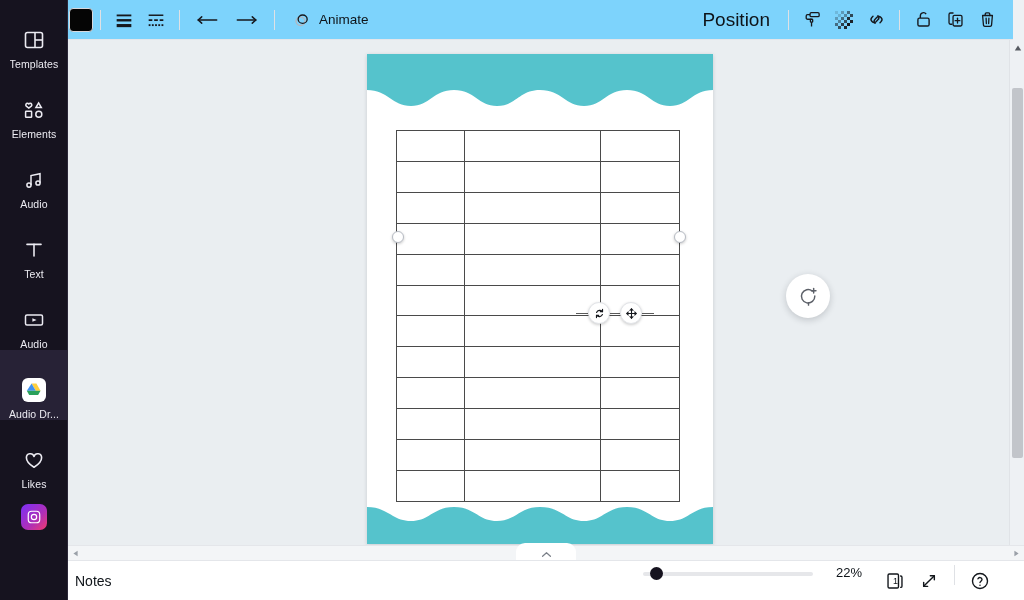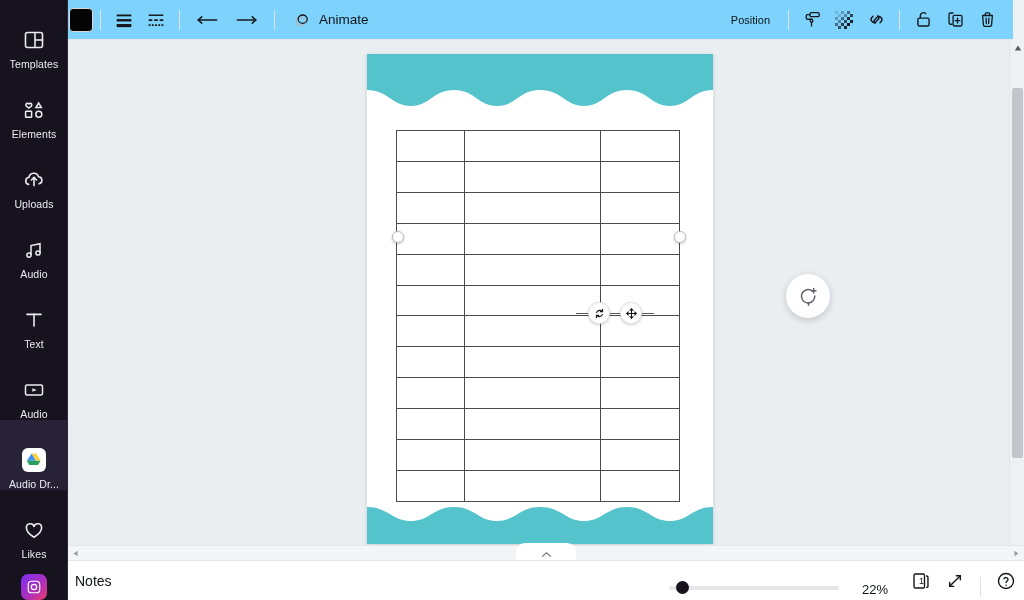--- a/index.html
+++ b/index.html
@@ -97,21 +97,21 @@
   .animate-btn {
     display: flex; align-items: center; gap: 7px;
     height: 32px; padding: 0 10px;
     border-radius: 5px; cursor: pointer;
   }
   .animate-btn span { font-size: 13.5px; color: #0e1318; }
   .pos-btn {
     height: 32px; padding: 0 11px;
     display: flex; align-items: center;
     border-radius: 5px; cursor: pointer;
-    font-size: 11px; color: #0e1318;
+    font-size: 19px; color: #0e1318;
   }
 
   
   #canvas-area {
     position: absolute; left: 68px; top: 40px;
     width: 956px; height: 520px;
     background: #eaeef1;
     overflow: hidden;
   }
   #page {
@@ -249,23 +249,23 @@
   }
   #notes-btn {
     font-size: 14px;
     color: #0e1318;
     cursor: pointer;
     padding: 5px 7px;
     border-radius: 5px;
   }
   .bb-right {
     margin-left: auto;
-    display: flex; align-items: flex-end;
+    display: flex; align-items: flex-start;
     gap: 2px;
-    padding-right: 2px;
+    padding-right: 28px;
   }
   #zoom-slider {
     position: relative;
     width: 170px; height: 18px;
     display: flex; align-items: center;
     margin-right: 14px;
     cursor: pointer;
   }
   #zoom-slider .track {
     position: absolute; left: 0; right: 0;
@@ -326,30 +326,20 @@
         <svg width="24" height="24" viewBox="0 0 24 24" fill="none" stroke="#ecebf2" stroke-width="1.5">
           <path d="M4.3 8.2c-1.1-1.1-.3-2.9 1.2-2.9.6 0 1 .25 1.3.6.3-.35.7-.6 1.3-.6 1.5 0 2.3 1.8 1.2 2.9L6.8 10z"></path>
           <path d="M16.6 4.9l2.7 4.7h-5.4z"></path>
           <rect x="3.6" y="13.3" width="6" height="6" rx=".6"></rect>
           <circle cx="16.8" cy="16.3" r="3"></circle>
         </svg>
       </span>
       <span class="si-label">Elements</span>
     </div>
 
-    <div class="side-item">
-      <span class="si-icon">
-        <svg width="24" height="24" viewBox="0 0 24 24" fill="none" stroke="#ecebf2" stroke-width="1.6" stroke-linecap="round" stroke-linejoin="round">
-          <path d="M6.6 16.4A3.6 3.6 0 0 1 7 9.3a4.9 4.9 0 0 1 9.5-.6 3.6 3.6 0 0 1 .6 7.1"></path>
-          <line x1="12" y1="9.6" x2="12" y2="17.6"></line>
-          <polyline points="9.4,12 12,9.4 14.6,12"></polyline>
-        </svg>
-      </span>
-      <span class="si-label">Uploads</span>
-    </div>
 
     <div class="side-item">
       <span class="si-icon">
         <svg width="24" height="24" viewBox="0 0 24 24" fill="none" stroke="#ecebf2" stroke-width="1.5">
           <path d="M9 17V7.6l9-1.9v9.1"></path>
           <circle cx="7" cy="17.1" r="2.1"></circle>
           <circle cx="16" cy="15" r="2.1"></circle>
         </svg>
       </span>
       <span class="si-label">Audio</span>

